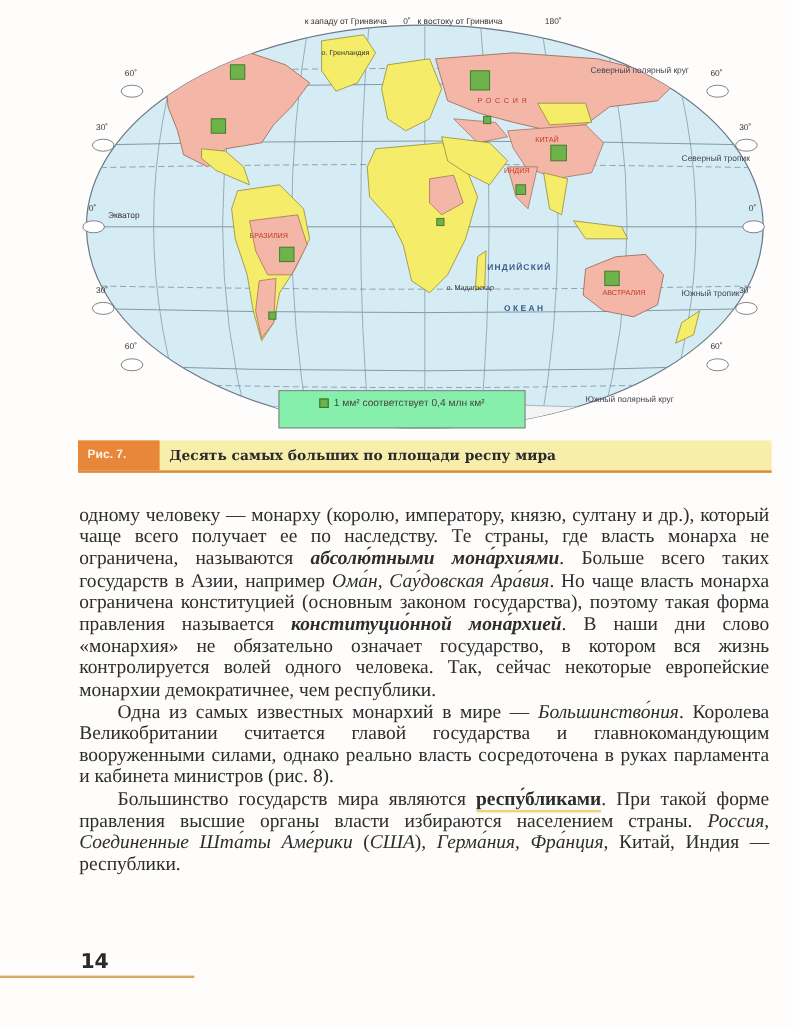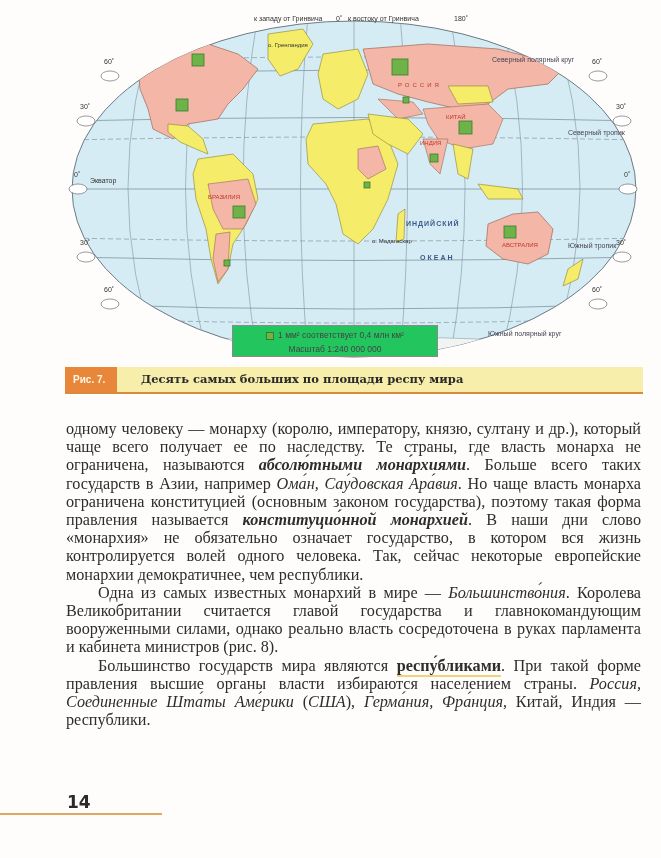--- a/index.html
+++ b/index.html
@@ -1,23 +1,23 @@
 <!DOCTYPE html>
 <html><head>
 <meta charset="utf-8">
 <style>
   html, body { margin:0; padding:0; }
   body { width:661px; height:858px; background:#fefdfb; position:relative; overflow:hidden; font-family:"DejaVu Serif", serif; color:#2b2b2b; }
   .map-wrap { position:absolute; left:68px; top:14px; width:572px; height:345px; }
   .map-wrap svg { display:block; }
-  .scale-box { position:absolute; left:232px; top:325px; width:206px; height:32px; background:#22c55e; border:1px solid #8a8a8a; font-family:"Liberation Sans", sans-serif; font-size:8.5px; color:#444; text-align:center; line-height:14px; padding-top:2px; box-sizing:border-box; }
+  .scale-box { position:absolute; left:232px; top:325px; width:206px; height:32px; background:#86efac; border:1px solid #8a8a8a; font-family:"Liberation Sans", sans-serif; font-size:8.5px; color:#444; text-align:center; line-height:14px; padding-top:2px; box-sizing:border-box; }
   .scale-box .sq { display:inline-block; width:6px; height:6px; background:#6db34a; border:1px solid #3d7a2c; vertical-align:middle; margin-right:4px; }
   .top-label { position:absolute; top:15px; font-family:"Liberation Sans", sans-serif; font-size:7px; color:#333; }
   .caption { position:absolute; left:65px; top:367px; width:578px; height:25px; background:#f8eeac; border-bottom:2px solid #d98a3a; }
-  .caption .fig { position:absolute; left:0; top:0; width:52px; height:25px; background:#e8863a; color:#fff6e8; font-family:"Liberation Sans", sans-serif; font-weight:bold; font-size:10px; line-height:25px; padding-left:8px; box-sizing:border-box; }
+  .caption .fig { position:absolute; left:0; top:0; width:68px; height:25px; background:#e8863a; color:#fff6e8; font-family:"Liberation Sans", sans-serif; font-weight:bold; font-size:10px; line-height:25px; padding-left:8px; box-sizing:border-box; }
   .caption .title { position:absolute; left:76px; top:0; line-height:25px; font-family:"DejaVu Serif", serif; font-size:11.5px; font-weight:bold; color:#2a2a2a; }
   .body-text { position:absolute; left:66px; top:420px; width:575px; font-family:"Liberation Serif", serif; font-size:16.2px; line-height:18.2px; text-align:justify; color:#2d2d2d; }
   .body-text p { margin:0; }
   .body-text p.indent { text-indent:32px; }
   .bi { font-weight:bold; font-style:italic; }
   .it { font-style:italic; }
   .bold-hl { font-weight:bold; border-bottom:2px solid #f0d27a; }
   .page-num { position:absolute; left:67px; top:792px; font-family:"DejaVu Sans", sans-serif; font-weight:bold; font-size:17px; color:#2a2a2a; }
   .page-line { position:absolute; left:0; top:813px; width:162px; height:2px; background:#e2a860; }
 </style>
@@ -143,21 +143,20 @@
   <span class="top-label" style="left:352px;top:240px;color:#3a5a8a;font-weight:bold;letter-spacing:2px;">ОКЕАН</span>
   <span class="top-label" style="left:140px;top:180px;color:#c0392b;font-size:6px;">БРАЗИЛИЯ</span>
   <span class="top-label" style="left:434px;top:228px;color:#c0392b;font-size:6px;">АВСТРАЛИЯ</span>
   <span class="top-label" style="left:378px;top:100px;color:#c0392b;font-size:6px;">КИТАЙ</span>
   <span class="top-label" style="left:352px;top:126px;color:#c0392b;font-size:6px;">ИНДИЯ</span>
   <span class="top-label" style="left:330px;top:68px;color:#c0392b;font-size:6px;letter-spacing:3px;">РОССИЯ</span>
 </div>
 
 <div class="scale-box">
   <div><span class="sq"></span><span>1 мм² соответствует 0,4 млн км²</span></div>
-  <div>Масштаб 1:240 000 000</div>
 </div>
 
 <div class="caption">
   <div class="fig">Рис. 7.</div>
   <div class="title">Десять самых больших по площади респу мира</div>
 </div>
 
 <div class="body-text">
   <p><span>одному человеку — монарху (королю, императору, князю, султану и др.), который чаще всего получает ее по наследству. Те страны, где власть монарха не ограничена, называются </span><span class="bi">абсолю́тными мона́рхиями</span><span>. Больше всего таких государств в Азии, например </span><span class="it">Ома́н, Сау́довская Ара́вия</span><span>. Но чаще власть монарха ограничена конституцией (основным законом государства), поэтому такая форма правления называется </span><span class="bi">конституцио́нной мона́рхией</span><span>. В наши дни слово «монархия» не обязательно означает государство, в котором вся жизнь контролируется волей одного человека. Так, сейчас некоторые европейские монархии демократичнее, чем республики.</span></p>
   <p class="indent"><span>Одна из самых известных монархий в мире — </span><span class="it">Большинство́ния</span><span>. Королева Великобритании считается главой государства и главнокомандующим вооруженными силами, однако реально власть сосредоточена в руках парламента и кабинета министров (рис. 8).</span></p>

